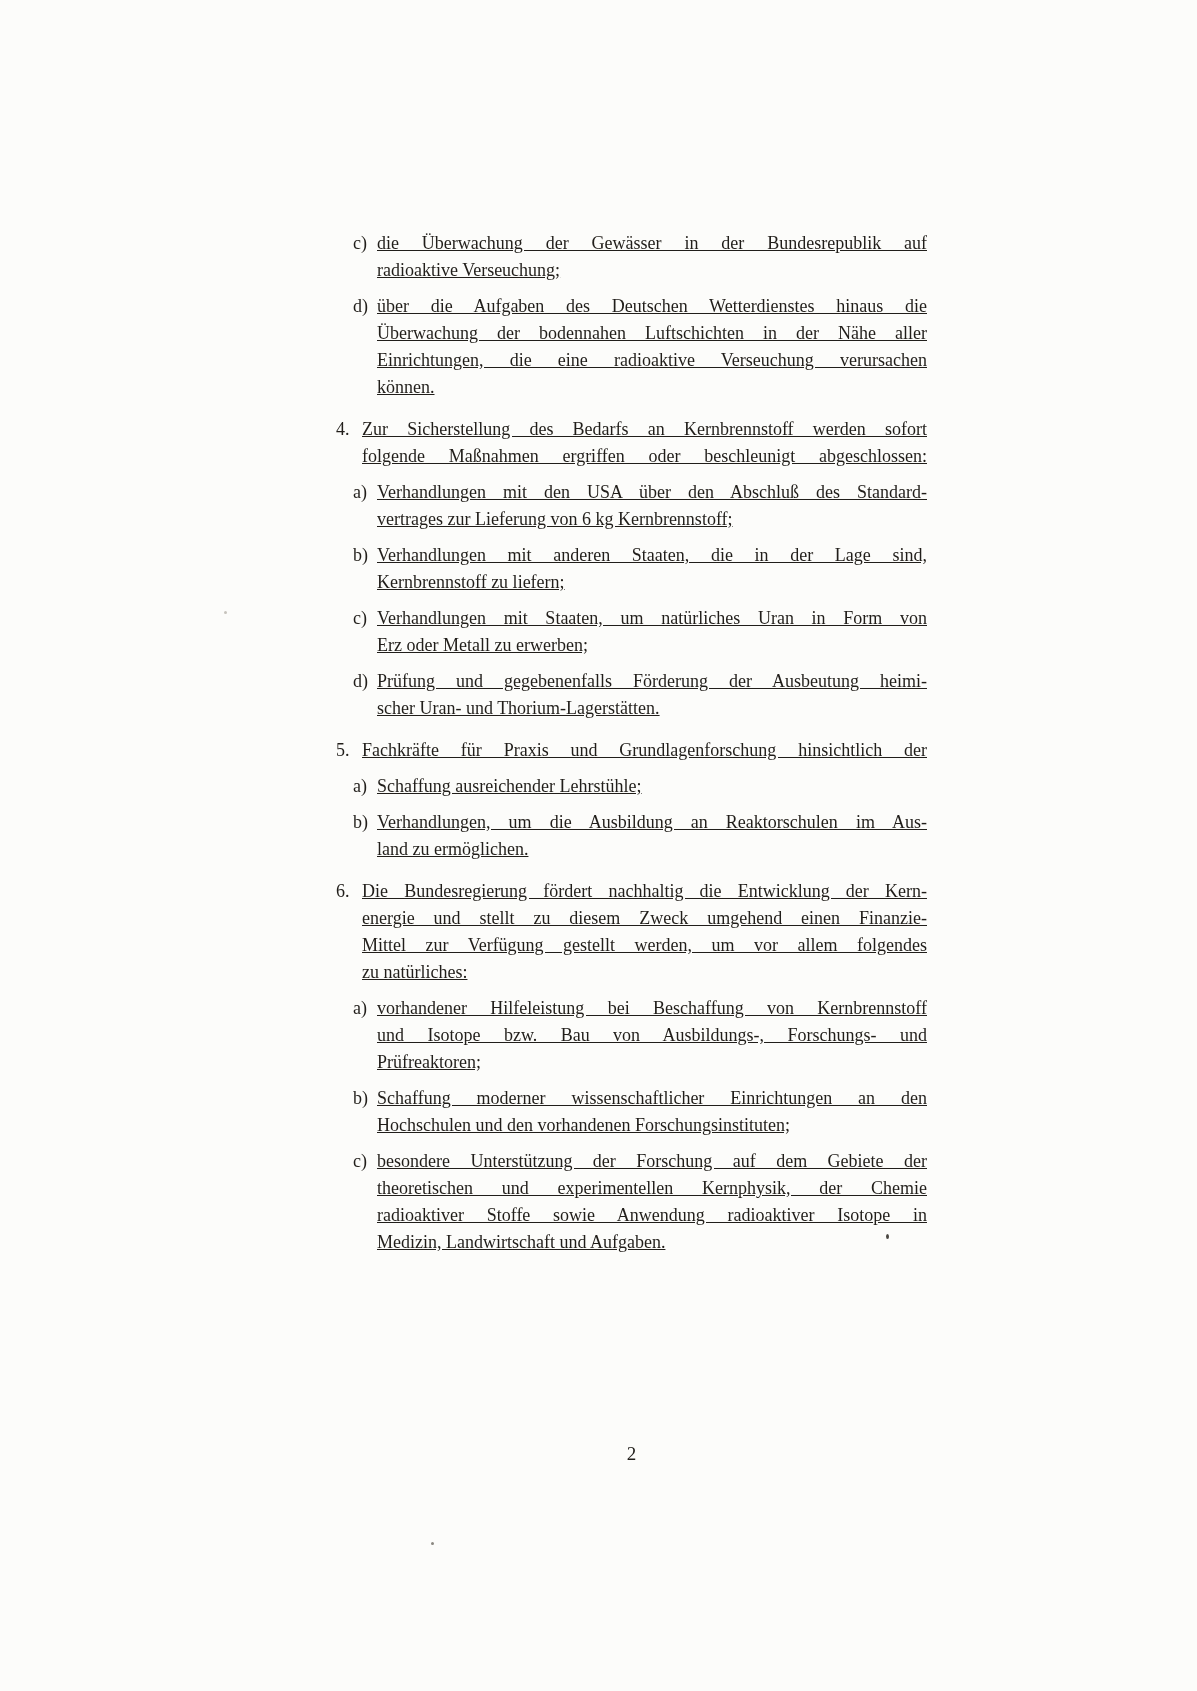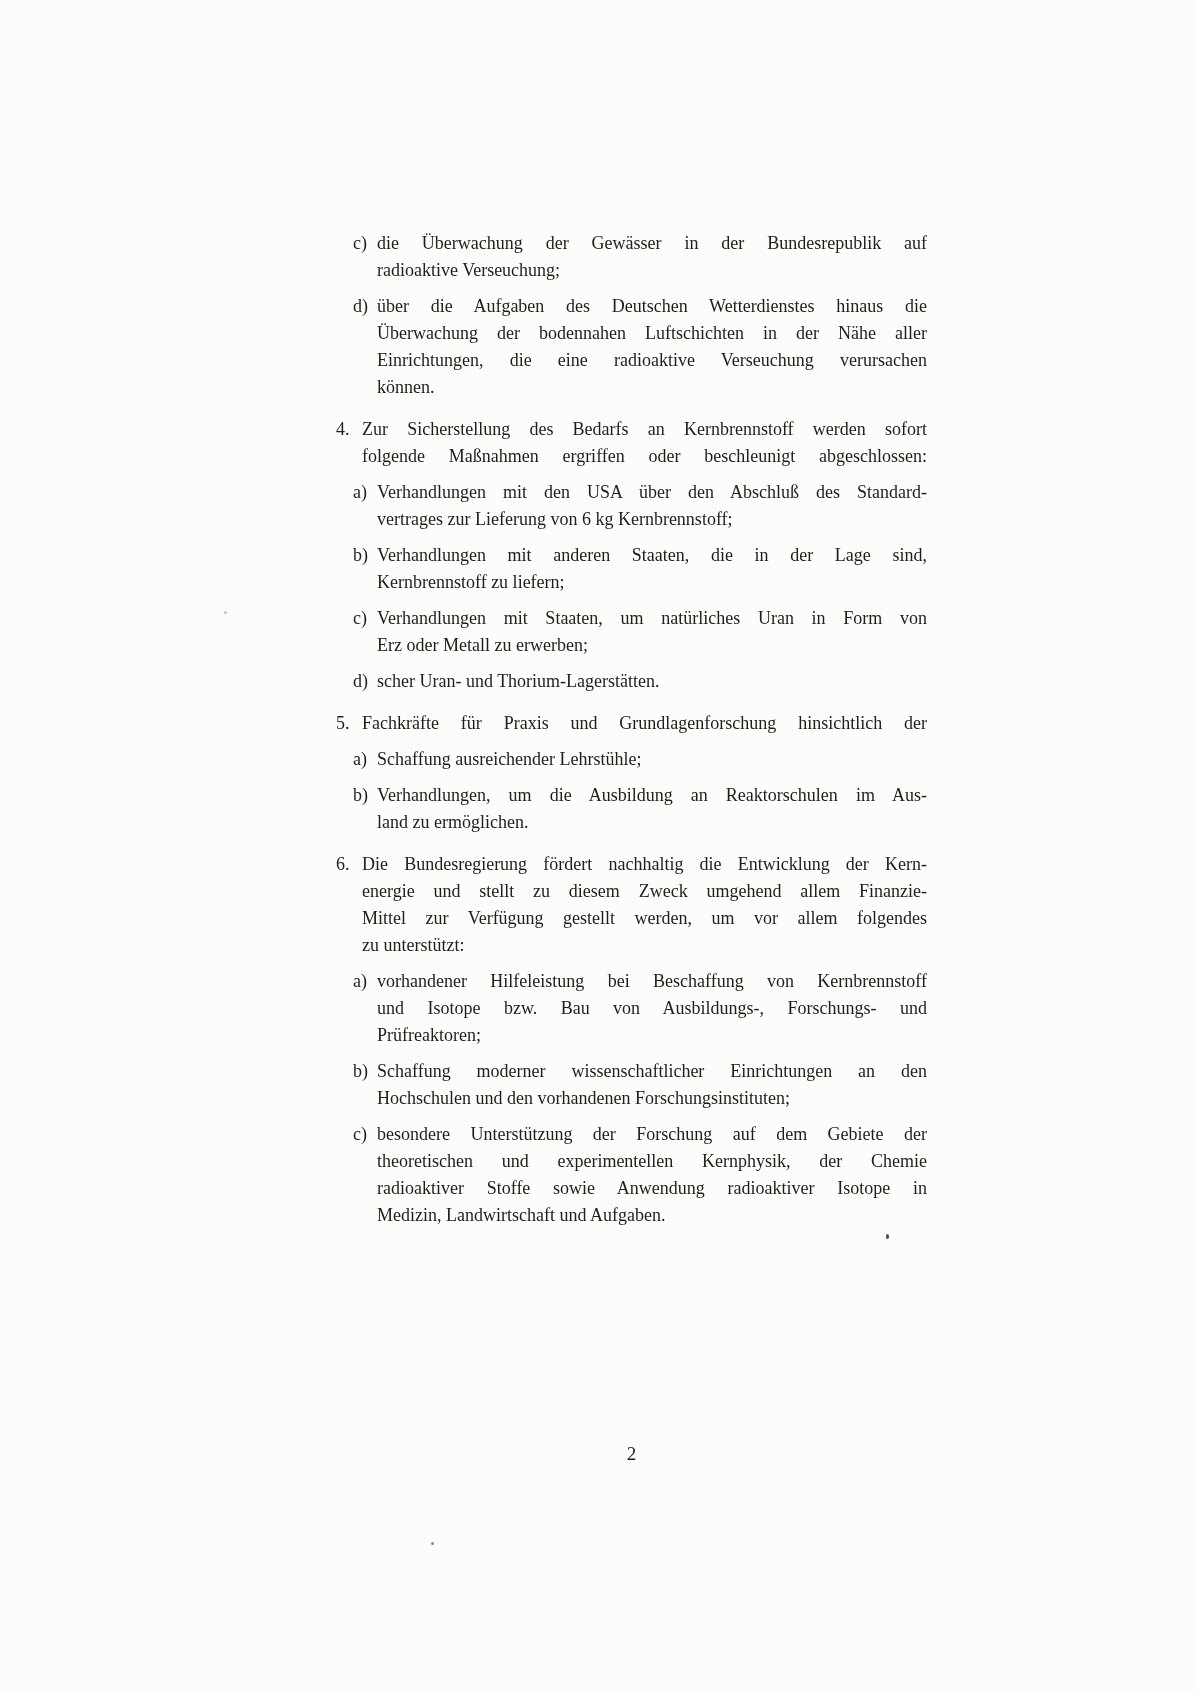--- a/index.html
+++ b/index.html
@@ -18,21 +18,21 @@
     top: 230px;
     width: 591px;
     font-size: 18px;
     line-height: 27px;
   }
   .item { position: relative; }
   .item-l1 { margin-top: 15px; padding-left: 26px; }
   .item-l2 { margin-top: 9px; margin-left: 17px; padding-left: 24px; }
   .item:first-child { margin-top: 0; }
   .item .label { position: absolute; left: 0; top: 0; }
-  .line { text-align: justify; text-align-last: justify; }
+  .line { text-align: justify; text-align-last: justify; text-decoration: underline; }
   .line-last { text-align: right; text-align-last: left; }
   .page-number {
     position: absolute;
     left: 336px;
     top: 1443px;
     width: 591px;
     text-align: center;
     font-size: 19px;
   }
   .speck { position: absolute; border-radius: 50%; }
@@ -91,20 +91,21 @@
     <span class="label">c)</span>
     <div class="lines">
           <div class="line">Verhandlungen mit Staaten, um natürliches Uran in Form von</div>
           <div class="line line-last">Erz oder Metall zu erwerben;</div>
         </div>
   </div>
 
   <div class="item item-l2">
     <span class="label">d)</span>
     <div class="lines">
+          <div class="line">Prüfung und gegebenenfalls Förderung der Ausbeutung heimi-</div>
           <div class="line line-last">scher Uran- und Thorium-Lagerstätten.</div>
         </div>
   </div>
 
   <div class="item item-l1">
     <span class="label">5.</span>
     <div class="lines">
           <div class="line">Fachkräfte für Praxis und Grundlagenforschung hinsichtlich der</div>
         </div>
   </div>
@@ -121,23 +122,23 @@
     <div class="lines">
           <div class="line">Verhandlungen, um die Ausbildung an Reaktorschulen im Aus-</div>
           <div class="line line-last">land zu ermöglichen.</div>
         </div>
   </div>
 
   <div class="item item-l1">
     <span class="label">6.</span>
     <div class="lines">
           <div class="line">Die Bundesregierung fördert nachhaltig die Entwicklung der Kern-</div>
-          <div class="line">energie und stellt zu diesem Zweck umgehend allem Finanzie-</div>
+          <div class="line">energie und stellt zu diesem Zweck umgehend einen Finanzie-</div>
           <div class="line">Mittel zur Verfügung gestellt werden, um vor allem folgendes</div>
-          <div class="line line-last">zu unterstützt:</div>
+          <div class="line line-last">zu natürliches:</div>
         </div>
   </div>
 
   <div class="item item-l2">
     <span class="label">a)</span>
     <div class="lines">
           <div class="line">vorhandener Hilfeleistung bei Beschaffung von Kernbrennstoff</div>
           <div class="line">und Isotope bzw. Bau von Ausbildungs-, Forschungs- und</div>
           <div class="line line-last">Prüfreaktoren;</div>
         </div>

